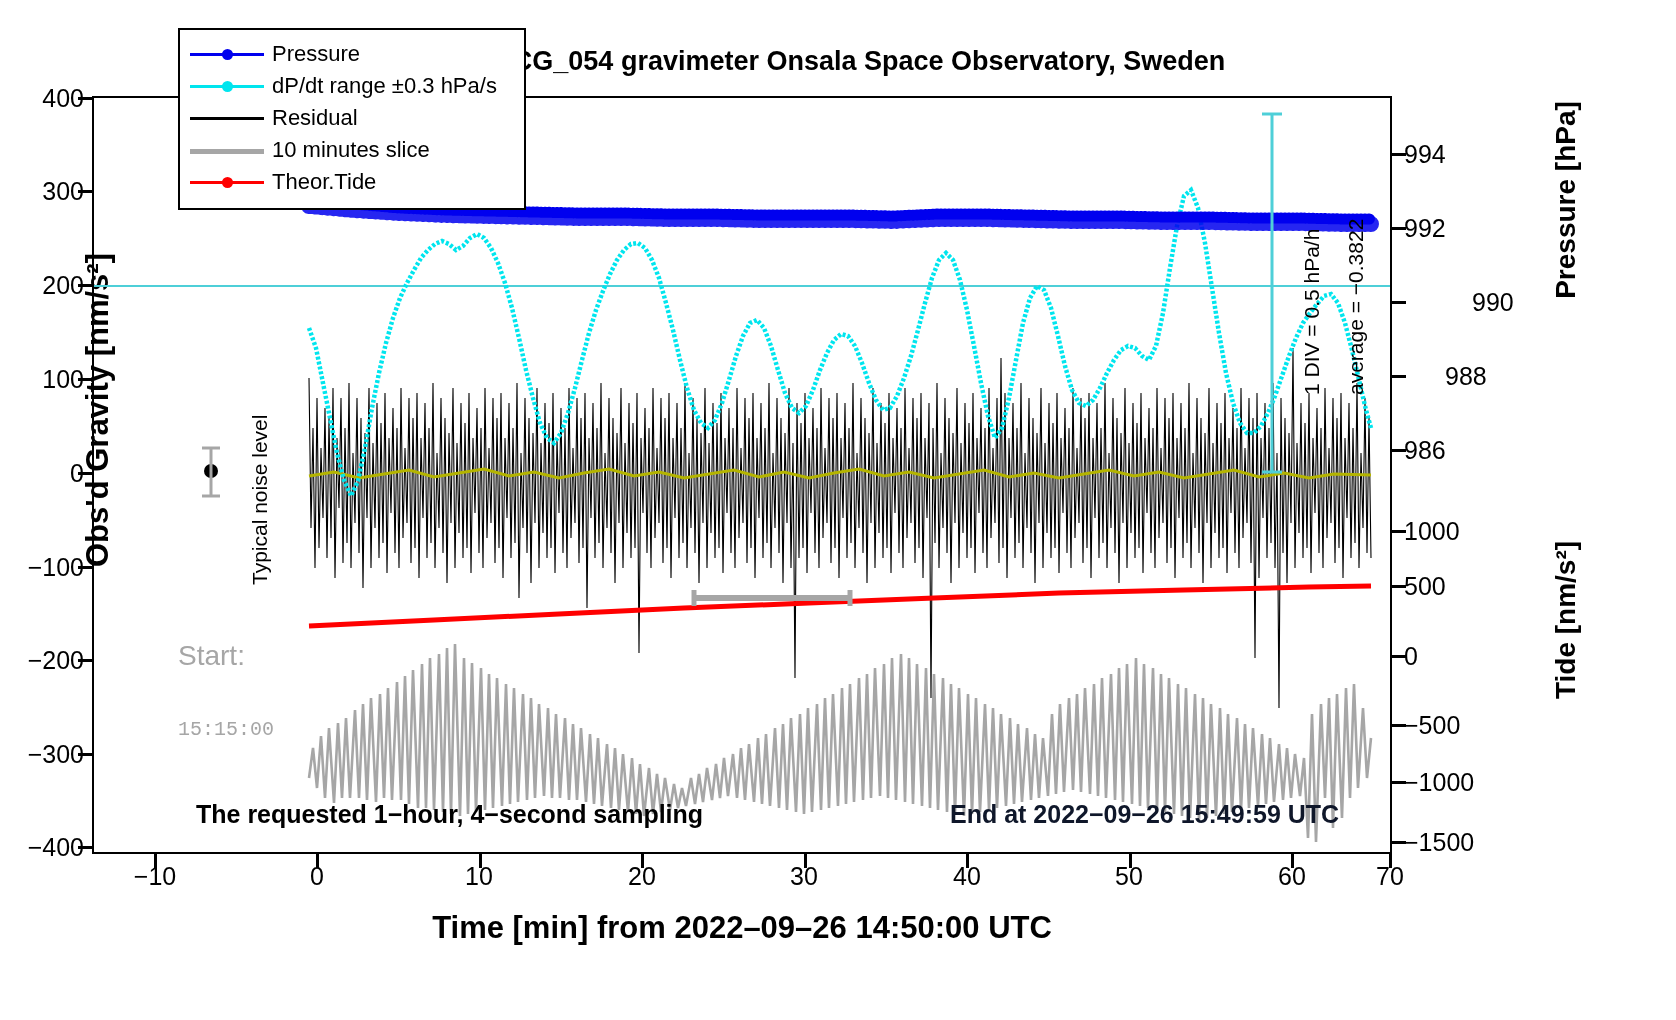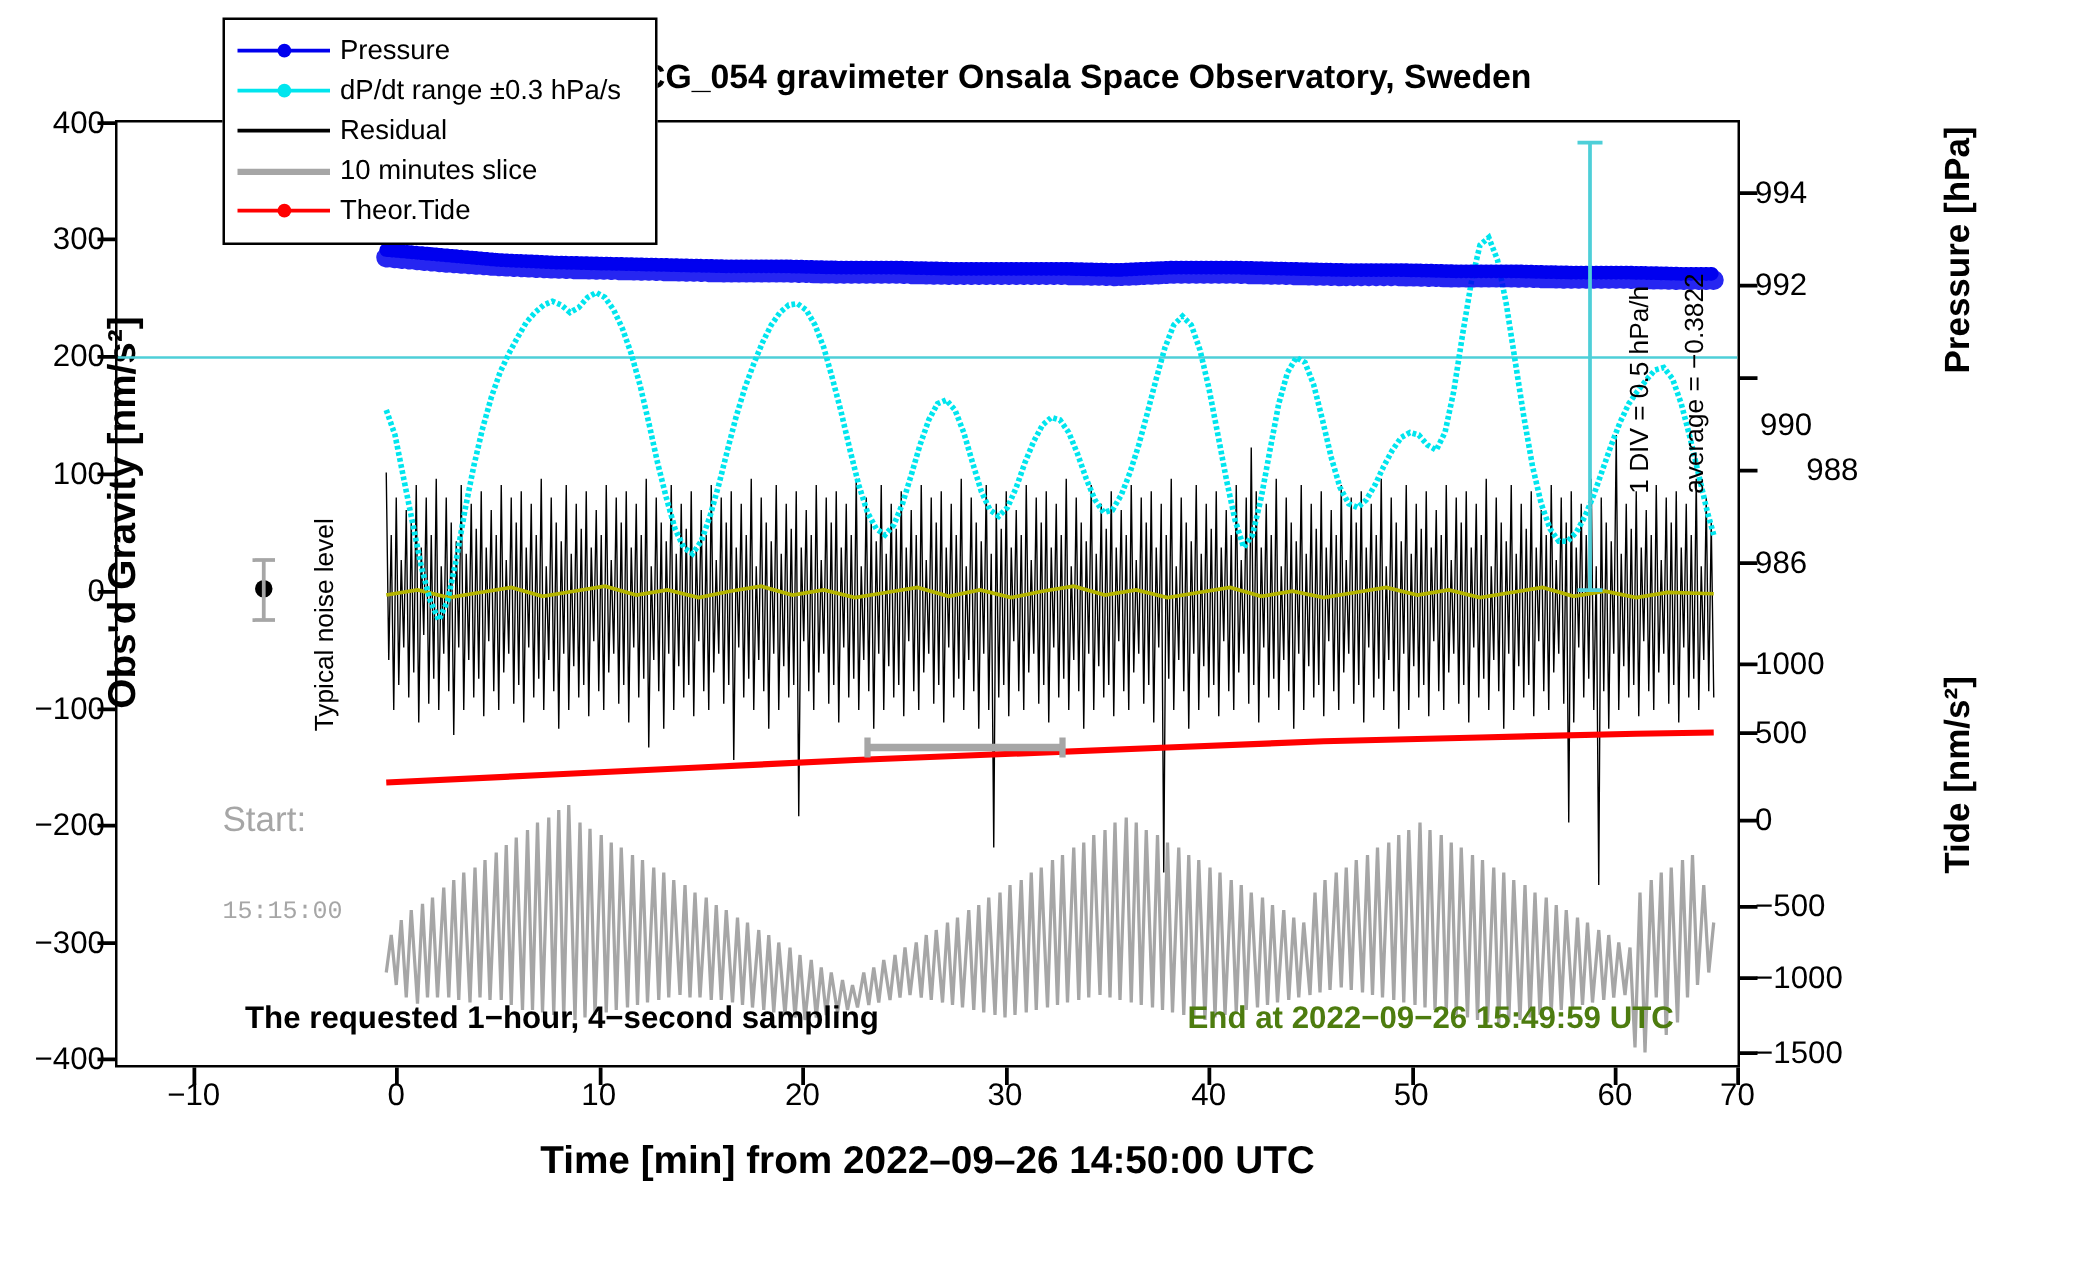--- a/index.html
+++ b/index.html
@@ -103,21 +103,21 @@
   }
   .xtick {
     text-align: center;
     width: 90px;
   }
   .tick-mark { background: #000; }
 
   
   #legend {
     left: 178px;
-    top: 14px;
+    top: 28px;
     width: 348px;
     background: #ffffff;
     border: 2px solid #000;
     padding: 8px 10px 10px 10px;
     box-sizing: border-box;
   }
   .legend-row {
     display: flex;
     align-items: center;
     height: 32px;
@@ -179,21 +179,21 @@
     top: 800px;
     font-size: 25px;
     font-weight: bold;
     color: #000;
   }
   #end-note {
     left: 950px;
     top: 800px;
     font-size: 25px;
     font-weight: bold;
-    color: #4d7c0f;
+    color: #0f172a;
   }
   #noise-label {
     left: 248px;
     top: 585px;
     font-size: 21px;
     color: #000;
   }
   #div-label {
     left: 1300px;
     top: 395px;
@@ -303,21 +303,21 @@
   <div class="abs tick-mark" style="left:479px;  top:854px; width:3px; height:14px;"></div>
   <div class="abs tick-mark" style="left:641px;  top:854px; width:3px; height:14px;"></div>
   <div class="abs tick-mark" style="left:804px;  top:854px; width:3px; height:14px;"></div>
   <div class="abs tick-mark" style="left:966px;  top:854px; width:3px; height:14px;"></div>
   <div class="abs tick-mark" style="left:1129px; top:854px; width:3px; height:14px;"></div>
   <div class="abs tick-mark" style="left:1291px; top:854px; width:3px; height:14px;"></div>
   <div class="abs tick-mark" style="left:1389px; top:854px; width:3px; height:14px;"></div>
 
   <div class="abs tick-label ytick-right" style="left:1404px; top:140px;">994</div>
   <div class="abs tick-label ytick-right" style="left:1404px; top:214px;">992</div>
-  <div class="abs tick-label ytick-right" style="left:1408px; top:288px;margin-top:38px;">990</div>
+  <div class="abs tick-label ytick-right" style="left:1472px; top:288px;">990</div>
   <div class="abs tick-label ytick-right" style="left:1404px; top:362px;margin-left:41px;">988</div>
   <div class="abs tick-label ytick-right" style="left:1404px; top:436px;">986</div>
 
   <div class="abs tick-mark" style="left:1392px; top:153px; width:14px; height:3px;"></div>
   <div class="abs tick-mark" style="left:1392px; top:227px; width:14px; height:3px;"></div>
   <div class="abs tick-mark" style="left:1392px; top:301px; width:14px; height:3px;"></div>
   <div class="abs tick-mark" style="left:1392px; top:375px; width:14px; height:3px;"></div>
   <div class="abs tick-mark" style="left:1392px; top:449px; width:14px; height:3px;"></div>
 
   <div class="abs tick-label ytick-right" style="left:1404px; top:517px;">1000</div>

